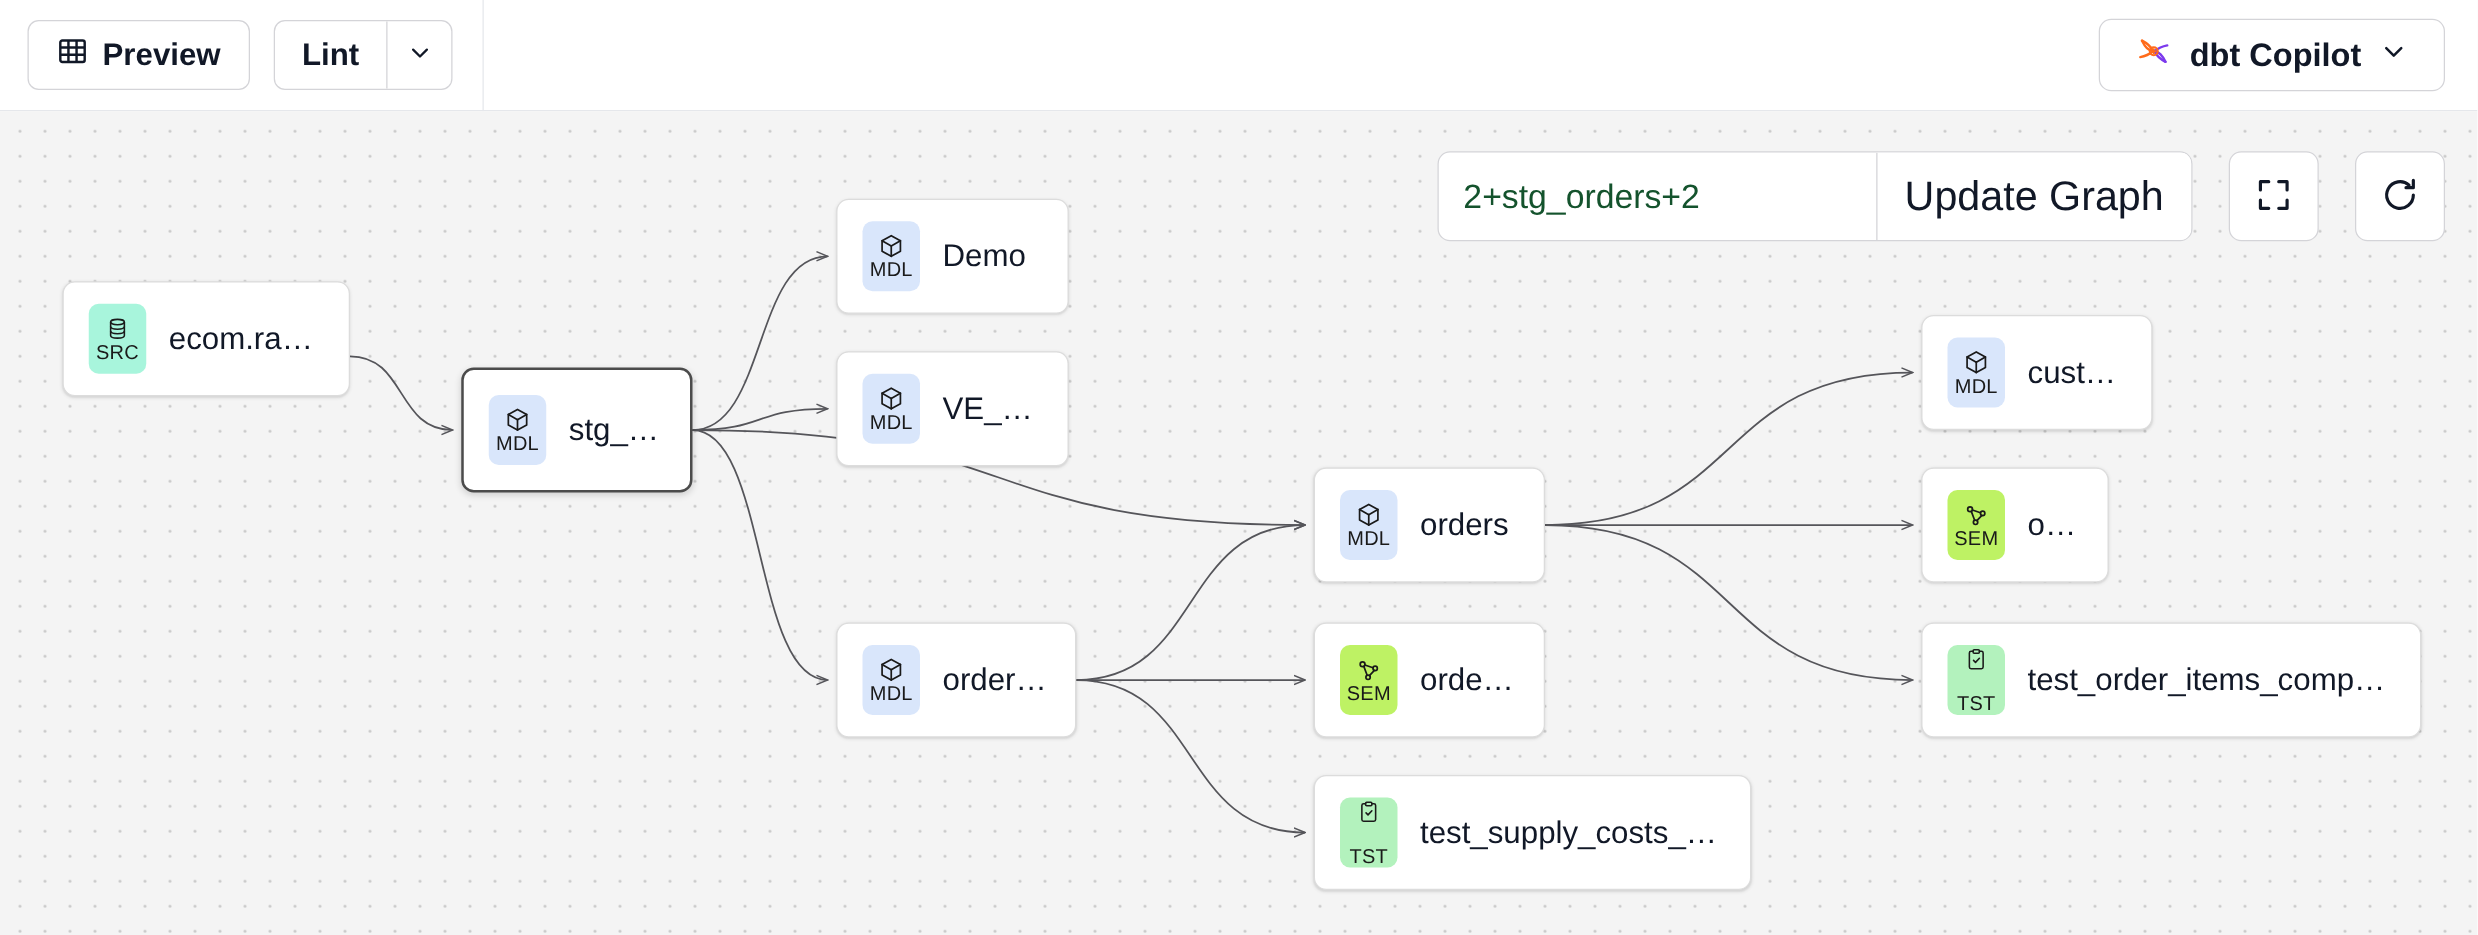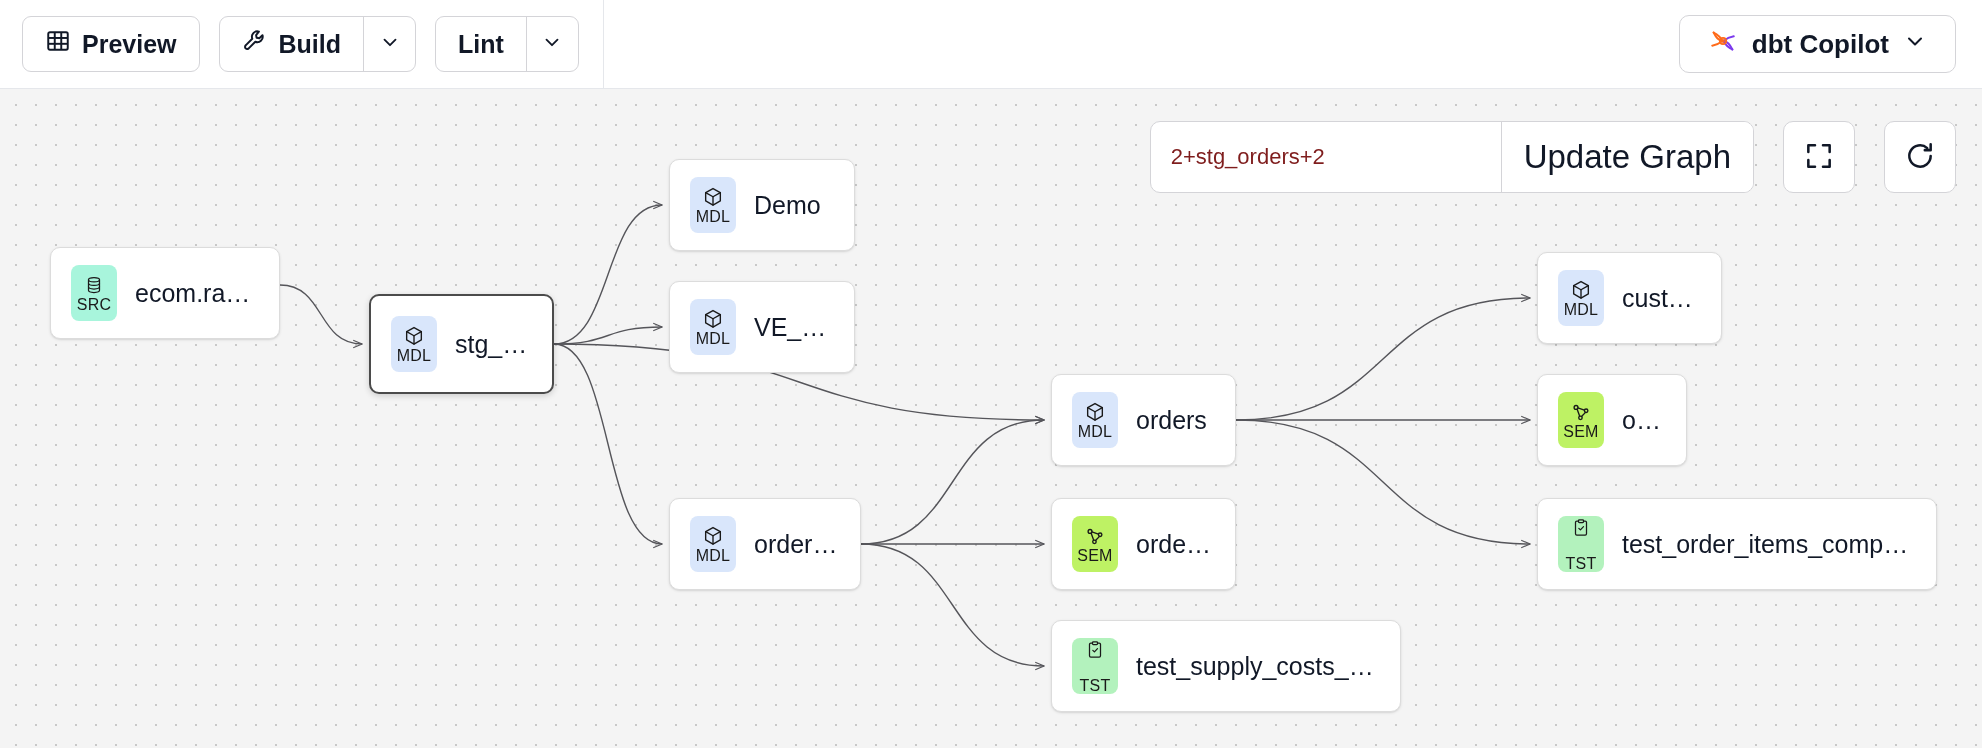--- a/index.html
+++ b/index.html
@@ -233,22 +233,22 @@
     border-radius: 10px;
     overflow: hidden;
   }
   .selector-input {
     width: 350px;
     border: none;
     outline: none;
     background: transparent;
     padding: 0 20px;
     font-family: "Liberation Sans", sans-serif;
-    font-size: 22px;
-    color: #7f1d1d;
+    font-size: 27px;
+    color: #14532d;
   }
   .update-graph-btn {
     display: flex;
     align-items: center;
     justify-content: center;
     padding: 0 22px;
     border: none;
     border-left: 1px solid #d4d4d8;
     background: #ffffff;
     font-family: "Liberation Sans", sans-serif;
@@ -287,37 +287,20 @@
             <line x1="3" y1="9.2" x2="21" y2="9.2"></line>
             <line x1="3" y1="14.6" x2="21" y2="14.6"></line>
             <line x1="9" y1="4" x2="9" y2="20"></line>
             <line x1="15" y1="4" x2="15" y2="20"></line>
           </svg>
         </span>
         <span>Preview</span>
       </button>
 
 
-      <div class="tb-split">
-        <div class="main">
-          <span>
-            <svg width="26" height="26" viewBox="0 0 24 24" fill="none" stroke="#111827" stroke-width="1.8" stroke-linecap="round" stroke-linejoin="round">
-              <path d="M15.6 3.3a5 5 0 0 0-6.1 6.6L3.6 15.8a2 2 0 1 0 2.8 2.8l5.9-5.9a5 5 0 0 0 6.6-6.1l-2.9 2.9-2.5-.5-.5-2.5z"></path>
-            </svg>
-          </span>
-          <span>Build</span>
-        </div>
-        <div class="caret">
-          <span>
-            <svg width="22" height="22" viewBox="0 0 24 24" fill="none" stroke="#111827" stroke-width="2" stroke-linecap="round" stroke-linejoin="round">
-              <polyline points="6,9.5 12,15.5 18,9.5"></polyline>
-            </svg>
-          </span>
-        </div>
-      </div>
 
       <div class="tb-split">
         <div class="main">
           <span>Lint</span>
         </div>
         <div class="caret">
           <span>
             <svg width="22" height="22" viewBox="0 0 24 24" fill="none" stroke="#111827" stroke-width="2" stroke-linecap="round" stroke-linejoin="round">
               <polyline points="6,9.5 12,15.5 18,9.5"></polyline>
             </svg>
@@ -371,21 +354,21 @@
           <path d="M 861 455 C 961.65 455, 943.35 331, 1044 331" marker-end="url(#arrow)"></path>
           <path d="M 861 455 C 961.65 455, 943.35 455, 1044 455" marker-end="url(#arrow)"></path>
           <path d="M 861 455 C 961.65 455, 943.35 577, 1044 577" marker-end="url(#arrow)"></path>
           <path d="M 1236 331 C 1397.7 331, 1368.3 209, 1530 209" marker-end="url(#arrow)"></path>
           <path d="M 1236 331 C 1397.7 331, 1368.3 331, 1530 331" marker-end="url(#arrow)"></path>
           <path d="M 1236 331 C 1397.7 331, 1368.3 455, 1530 455" marker-end="url(#arrow)"></path>
         </g>
     </svg>
 
     <div id="nodes-layer">
-        <div class="node" style="left: 50px; top: 158px; width: 230px; height: 92px;">
+        <div class="node" style="left: 50px; top: 136px; width: 230px; height: 92px;">
           <div class="node-badge badge-src">
             <svg width="20" height="22" viewBox="0 0 24 24" fill="none" stroke="#1a1a1a" stroke-width="1.5">
               <ellipse cx="12" cy="5.6" rx="6.6" ry="2.6"></ellipse>
               <path d="M5.4 5.6v12.8c0 1.45 2.95 2.6 6.6 2.6s6.6-1.15 6.6-2.6V5.6"></path>
               <path d="M5.4 9.9c0 1.45 2.95 2.6 6.6 2.6s6.6-1.15 6.6-2.6"></path>
               <path d="M5.4 14.2c0 1.45 2.95 2.6 6.6 2.6s6.6-1.15 6.6-2.6"></path>
             </svg>
             <span class="badge-text">SRC</span>
           </div>
           <div class="node-label">ecom.raw_orders</div>

